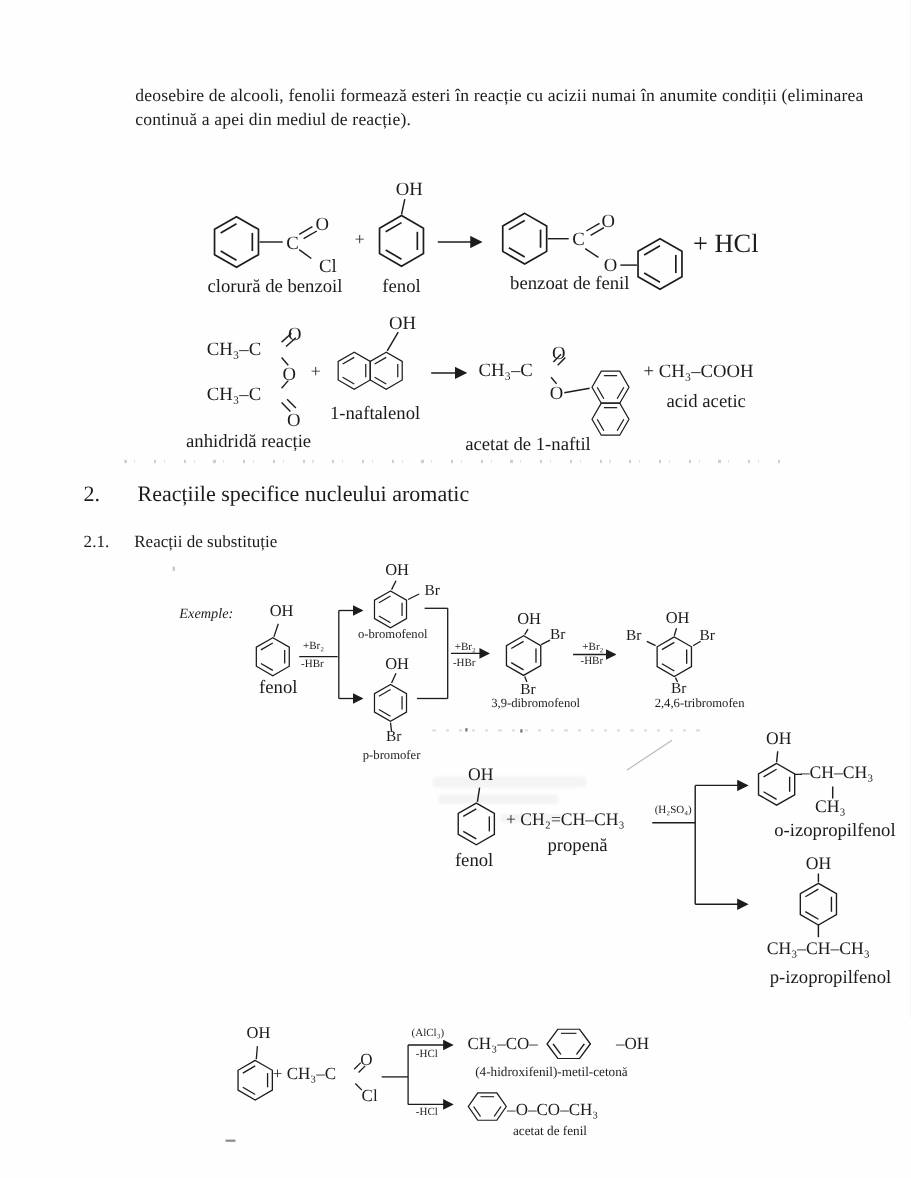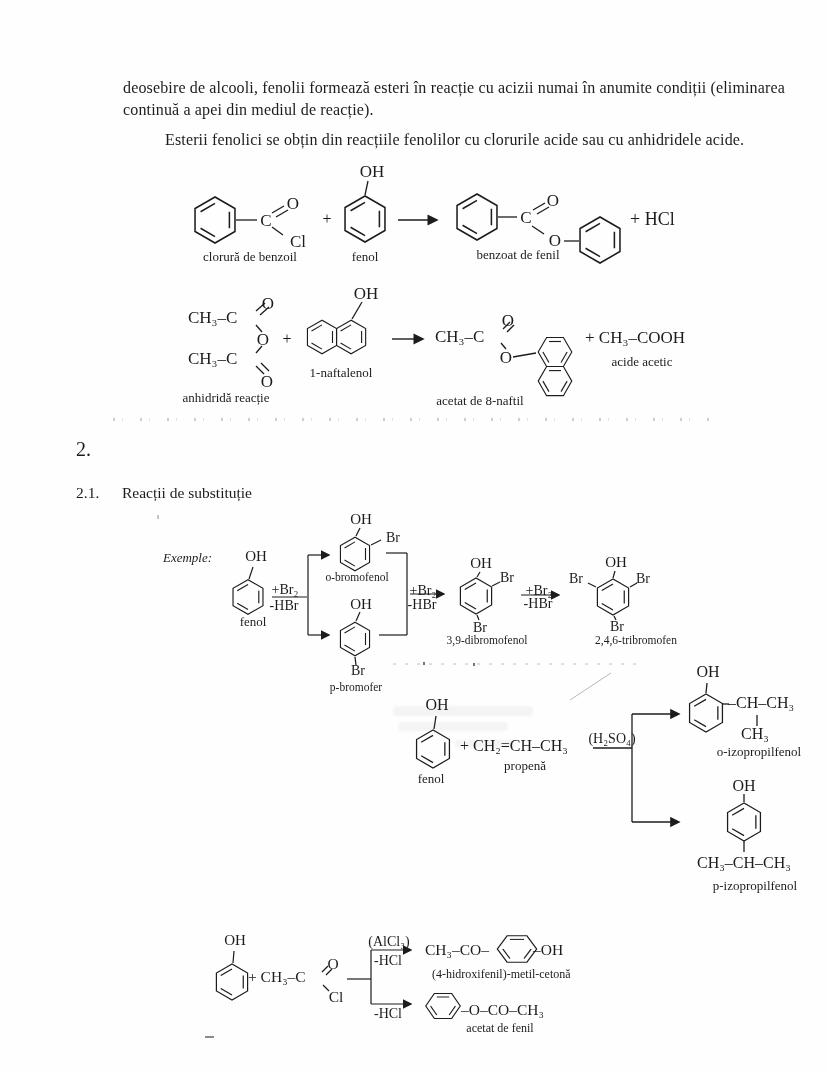--- a/index.html
+++ b/index.html
@@ -4,23 +4,23 @@
 <style>
   html,body{margin:0;padding:0;background:#e8e8e8;}
   .page{position:relative;width:828px;height:1071px;margin:0 auto;background:#fefefe;
         font-family:"Liberation Serif","DejaVu Serif",serif;color:#1c1c1c;overflow:hidden;}
   .t{position:absolute;white-space:nowrap;line-height:1.12;}
   .c{transform:translateX(-50%);}
   .body{font-size:16px;letter-spacing:.15px;margin-left:48px;}
   .h1{font-size:20px;}
   .h2{font-size:15.5px;}
   .it{font-style:italic;}
-  .f18{font-size:18px}.f17{font-size:17px}.f16{font-size:16px}.f155{font-size:15.5px}
-  .f15{font-size:15px}.f14{font-size:14px}.f125{font-size:13px}.f12{font-size:12px}
-  .f115{font-size:11.5px}.f95{font-size:14px}
+  .f18{font-size:24px}.f17{font-size:17px}.f16{font-size:16px}.f155{font-size:15.5px}
+  .f15{font-size:15px}.f14{font-size:14px}.f125{font-size:17px}.f12{font-size:12px}
+  .f115{font-size:11.5px}.f95{font-size:10px}
   svg.art{position:absolute;left:0;top:0;}
   .dashrow{position:absolute;height:3px;opacity:.5;
     background:repeating-linear-gradient(90deg,rgba(40,40,40,.45) 0 2px,transparent 2px 9px,
       rgba(40,40,40,.25) 9px 10px,transparent 10px 27px);}
   .dashrow2{position:absolute;height:2px;opacity:.3;
     background:repeating-linear-gradient(90deg,rgba(40,40,40,.5) 0 3px,transparent 3px 12px);}
   .dot{position:absolute;width:2px;height:3px;background:rgba(0,0,0,.55);}
   .ghost{position:absolute;background:rgba(120,120,120,.07);border-radius:4px;filter:blur(1px);}
   .mark{position:absolute;background:rgba(0,0,0,.45);}
 </style>
@@ -182,21 +182,20 @@
   <div class="dot" style="left:423px;top:662px"></div>
   <div class="dot" style="left:473px;top:663px"></div>
   <div class="ghost" style="left:393px;top:706px;width:140px;height:10px"></div>
   <div class="ghost" style="left:398px;top:722px;width:110px;height:9px"></div>
   <div class="ghost" style="left:455px;top:740px;width:60px;height:8px"></div>
   <div class="mark" style="left:205px;top:1036px;width:9px;height:2px"></div>
   <div class="mark" style="left:157px;top:515px;width:2px;height:4px;opacity:.5"></div>
 
   <span class="t body" style="left:75px;top:79px">deosebire de alcooli, fenolii formează esteri în reacție cu acizii numai în anumite condiții (eliminarea</span>
   <span class="t body" style="left:75px;top:101px">continuă a apei din mediul de reacție).</span>
-  <span class="t body" style="left:117px;top:131px">Esterii fenolici se obțin din reacțiile fenolilor cu clorurile acide sau cu anhidridele acide.</span>
 
   <span class="t f17 c" style="left:266px;top:211px">C</span>
   <span class="t f17 c" style="left:293px;top:194px">O</span>
   <span class="t f17 c" style="left:298px;top:232px">Cl</span>
   <span class="t f16 c" style="left:327px;top:210px">+</span>
   <span class="t f17 c" style="left:372px;top:162px">OH</span>
   <span class="t f125 c" style="left:250px;top:250px">clorură de benzoil</span>
   <span class="t f125 c" style="left:365px;top:250px">fenol</span>
   <span class="t f17 c" style="left:526px;top:208px">C</span>
   <span class="t f17 c" style="left:553px;top:191px">O</span>
@@ -209,25 +208,26 @@
   <span class="t f17 c" style="left:263px;top:330px">O</span>
   <span class="t f17" style="left:188px;top:349px">CH₃–C</span>
   <span class="t f17 c" style="left:267px;top:372px">O</span>
   <span class="t f125 c" style="left:226px;top:391px">anhidridă reacție</span>
   <span class="t f16 c" style="left:287px;top:330px">+</span>
   <span class="t f17 c" style="left:366px;top:284px">OH</span>
   <span class="t f125 c" style="left:341px;top:366px">1-naftalenol</span>
   <span class="t f17" style="left:435px;top:327px">CH₃–C</span>
   <span class="t f17 c" style="left:508px;top:311px">O</span>
   <span class="t f17 c" style="left:506px;top:348px">O</span>
-  <span class="t f125 c" style="left:480px;top:394px">acetat de 8-naftil</span>
+  <span class="t f125 c" style="left:480px;top:394px">acetat de 1-naftil</span>
   <span class="t f17" style="left:585px;top:328px">+ CH₃–COOH</span>
-  <span class="t f125 c" style="left:642px;top:355px">acide acetic</span>
+  <span class="t f125 c" style="left:642px;top:355px">acid acetic</span>
 
   <span class="t h1" style="left:76px;top:438px">2.</span>
+  <span class="t h1" style="left:125px;top:438px">Reacțiile specifice nucleului aromatic</span>
   <span class="t h2" style="left:76px;top:484px">2.1.</span>
   <span class="t h2" style="left:122px;top:484px">Reacții de substituție</span>
   <span class="t it" style="left:163px;top:551px;font-size:13px">Exemple:</span>
 
   <span class="t f15 c" style="left:256px;top:548px">OH</span>
   <span class="t f125 c" style="left:253px;top:615px">fenol</span>
   <span class="t f95 c" style="left:285px;top:582px">+Br₂</span>
   <span class="t f95 c" style="left:284px;top:598px">-HBr</span>
   <span class="t f15 c" style="left:361px;top:511px">OH</span>
   <span class="t f14 c" style="left:393px;top:530px">Br</span>
@@ -262,19 +262,19 @@
   <span class="t f16" style="left:697px;top:854px">CH₃–CH–CH₃</span>
   <span class="t f125 c" style="left:755px;top:879px">p-izopropilfenol</span>
 
   <span class="t f15 c" style="left:235px;top:932px">OH</span>
   <span class="t f155" style="left:248px;top:968px">+ CH₃–C</span>
   <span class="t f155 c" style="left:333px;top:955px">O</span>
   <span class="t f155 c" style="left:336px;top:988px">Cl</span>
   <span class="t f95 c" style="left:389px;top:934px">(AlCl₃)</span>
   <span class="t f95 c" style="left:388px;top:953px">-HCl</span>
   <span class="t f155" style="left:425px;top:941px">CH₃–CO–</span>
-  <span class="t f155" style="left:533px;top:941px">–OH</span>
+  <span class="t f155" style="left:560px;top:941px">–OH</span>
   <span class="t f12" style="left:432px;top:968px">(4-hidroxifenil)-metil-cetonă</span>
   <span class="t f95 c" style="left:388px;top:1006px">-HCl</span>
   <span class="t f155" style="left:461px;top:1001px">–O–CO–CH₃</span>
   <span class="t f12 c" style="left:500px;top:1022px">acetat de fenil</span>
 
 </div>
 
 </body></html>

